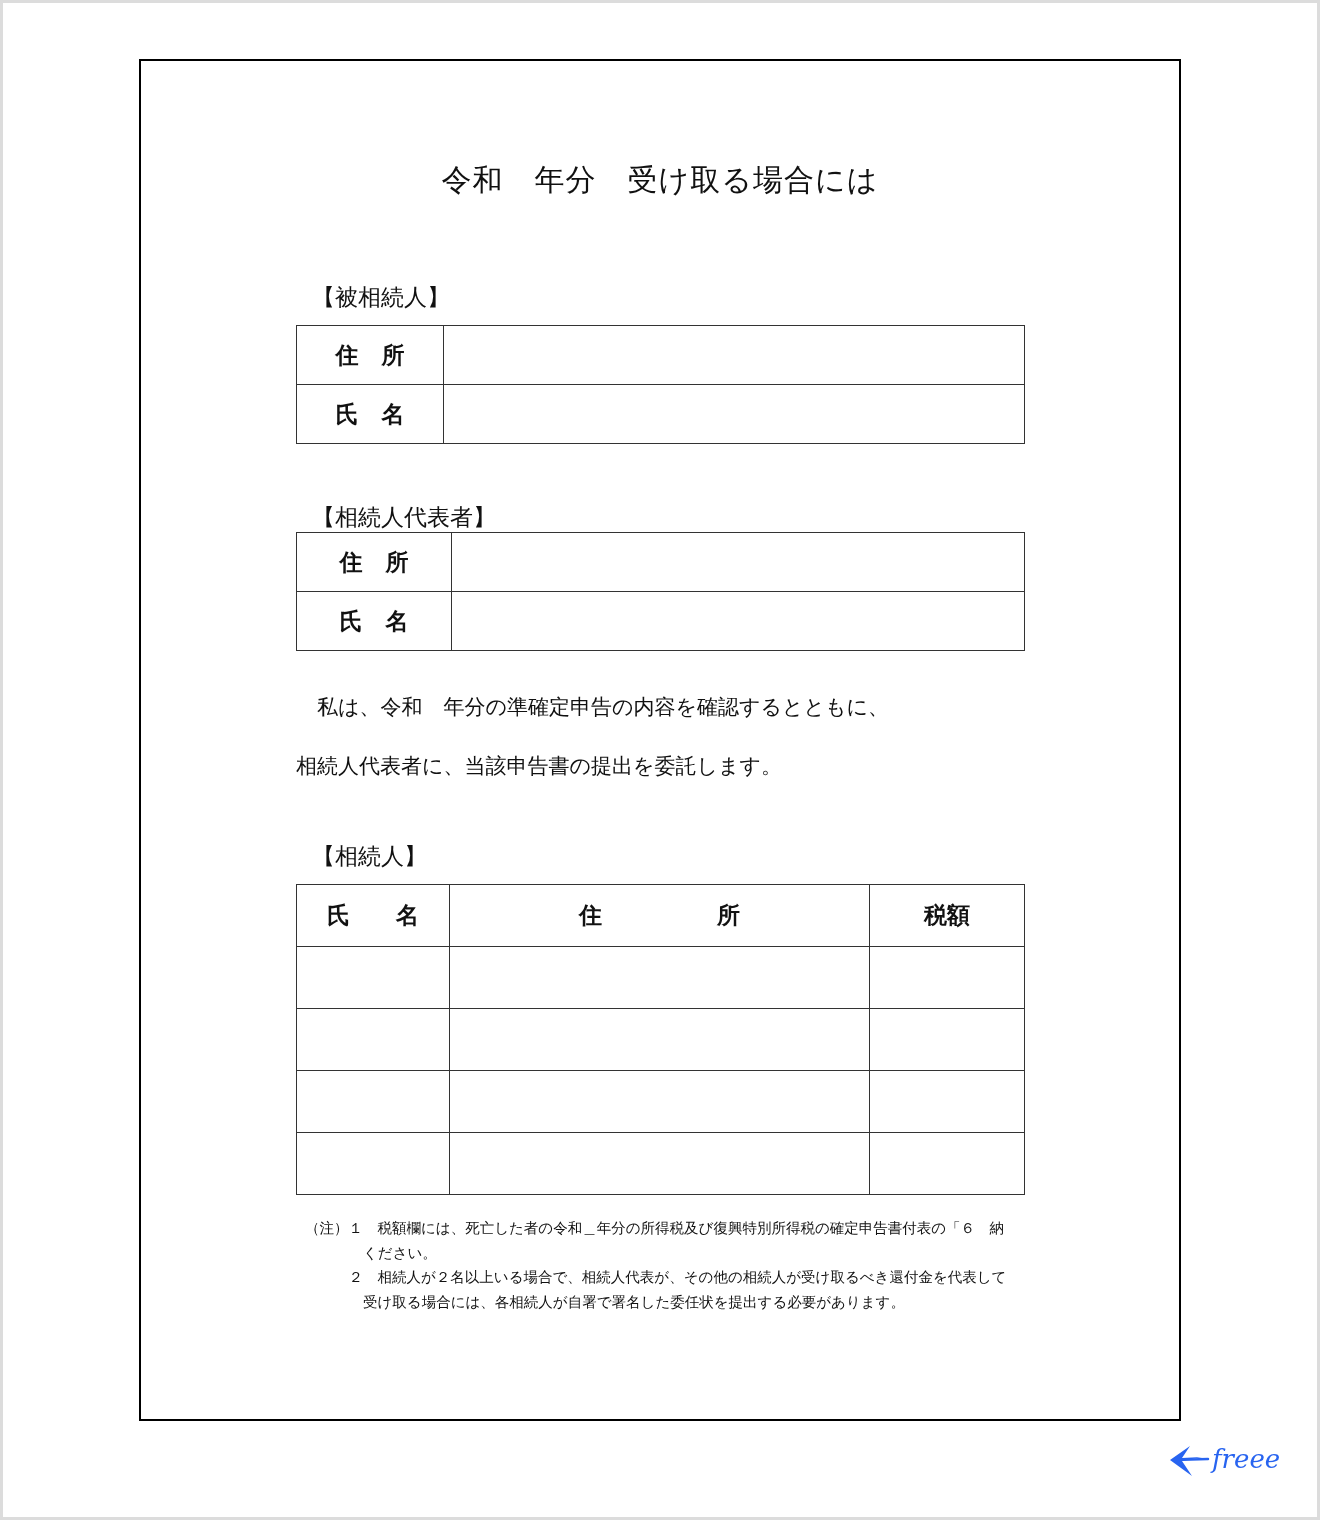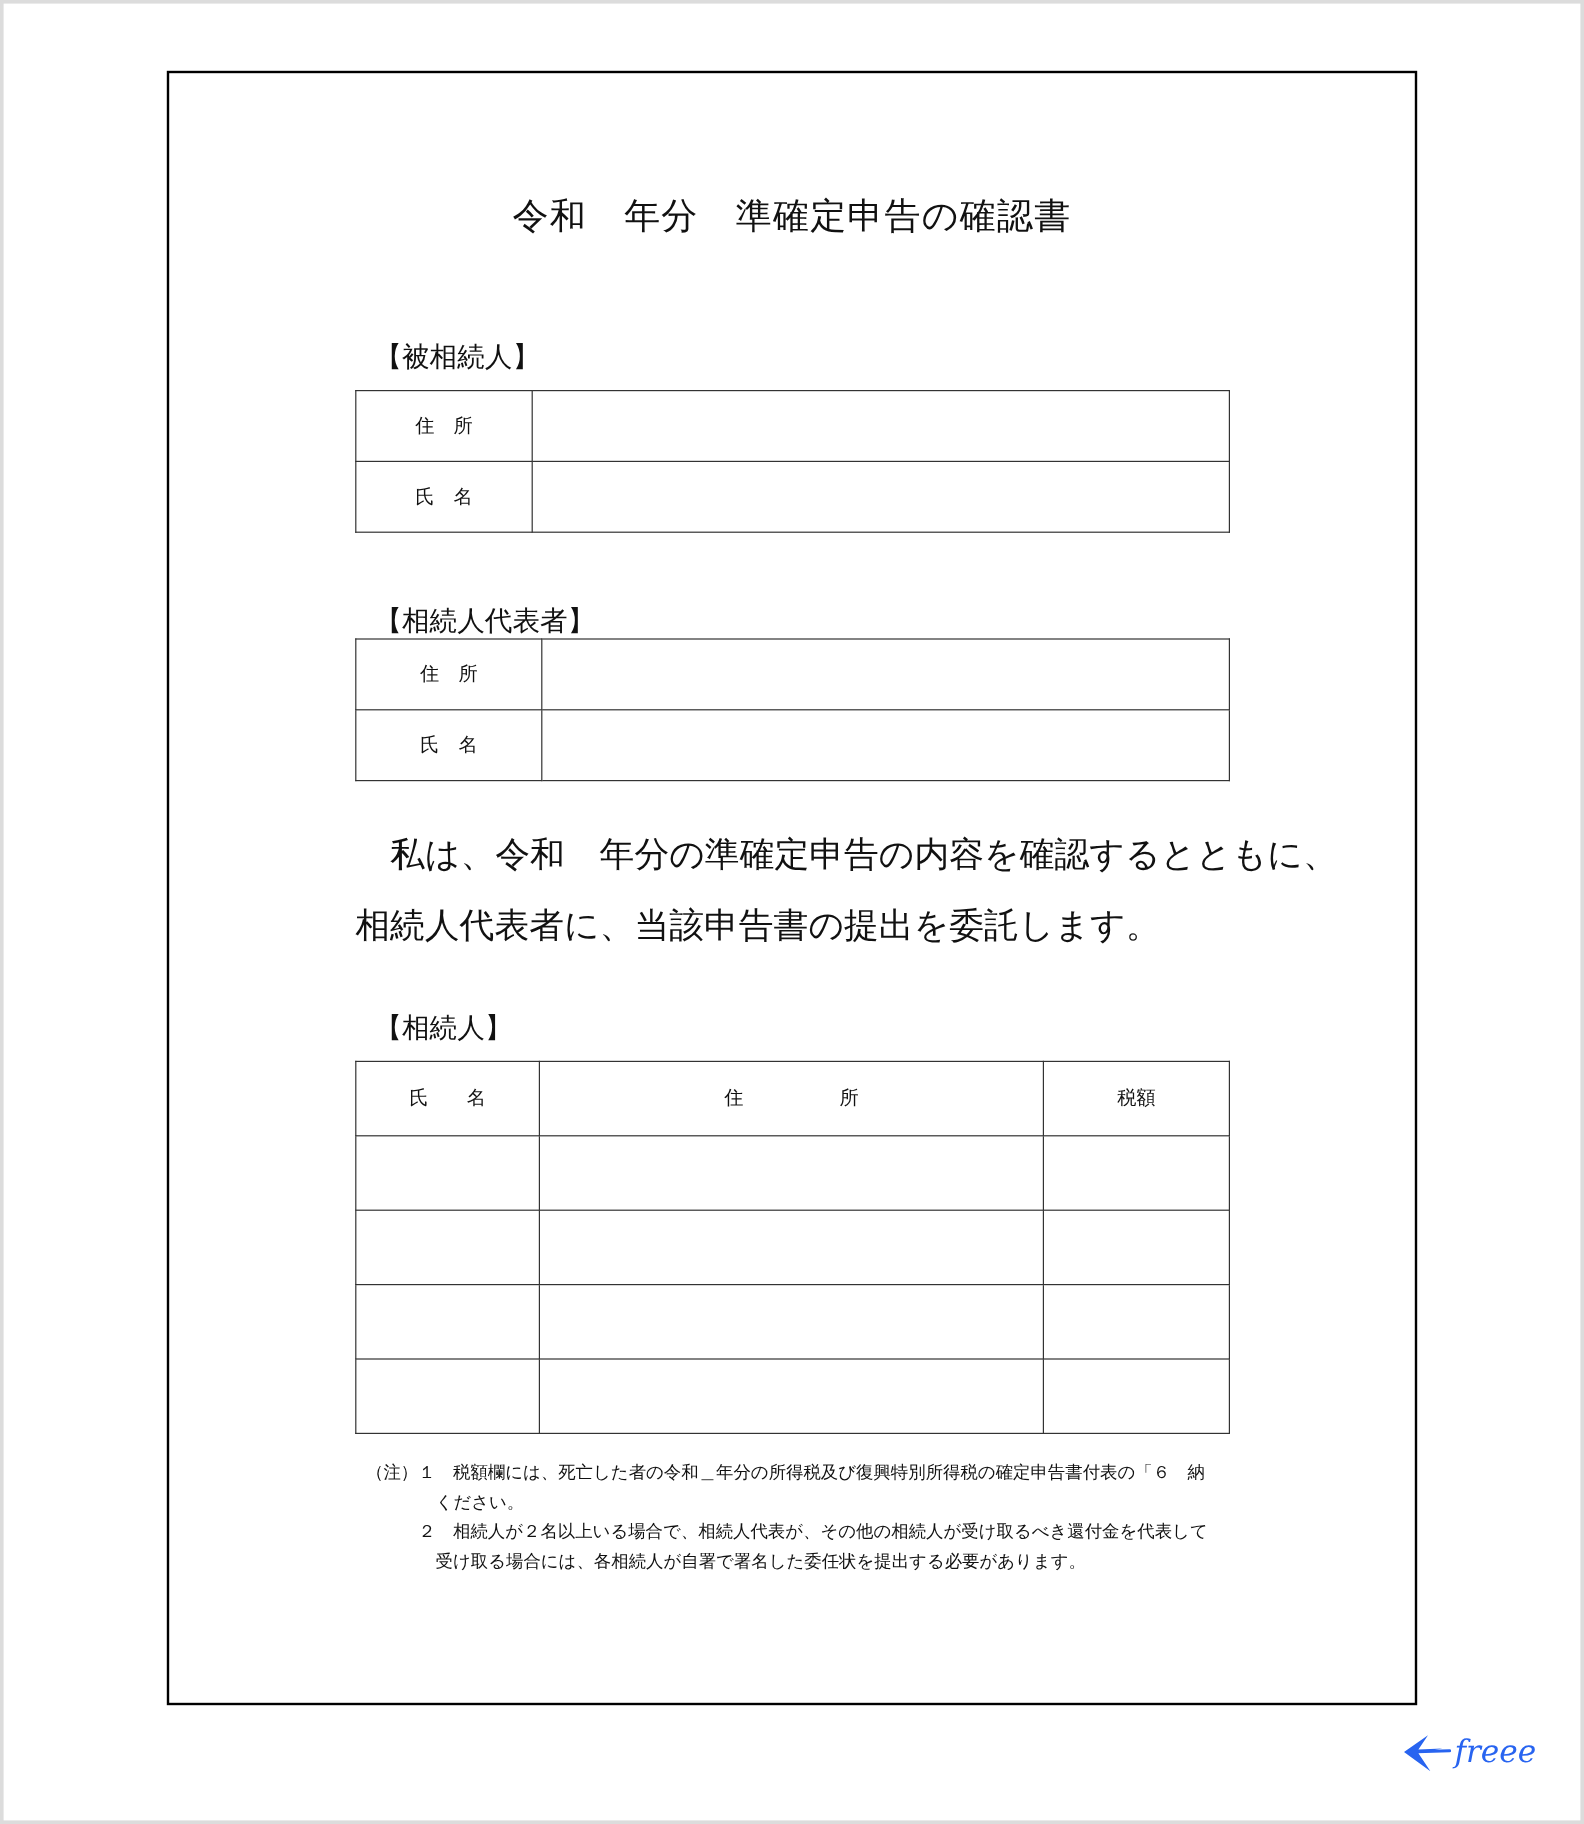--- a/index.html
+++ b/index.html
@@ -3,34 +3,34 @@
 <meta charset="utf-8">
 <style>
   html, body { margin:0; padding:0; }
   body { width:1320px; height:1520px; background:#fff; position:relative; overflow:hidden;
          font-family:"DejaVu Serif","Liberation Serif",serif; color:#111; }
   .outer { position:absolute; left:0; top:0; width:1314px; height:1514px; border:3px solid #dcdcdc; }
   .doc { position:absolute; left:139px; top:59px; width:1038px; height:1358px; border:2px solid #000; }
   .title { position:absolute; left:0; width:100%; top:160px; text-align:center; font-size:30px; letter-spacing:1px; white-space:pre; }
   .section-label { position:absolute; left:312px; font-size:23px; }
   table.form { position:absolute; left:296px; width:729px; border-collapse:collapse; }
-  table.form td, table.form th { border:1px solid #333; font-weight:normal; font-size:16px; padding:0; }
+  table.form td, table.form th { border:1px solid #333; font-weight:bold; font-size:23px; padding:0; }
   .lbl { text-align:center; white-space:pre; }
-  .para { position:absolute; left:296px; font-size:29px; white-space:pre;text-align:center; }
+  .para { position:absolute; left:296px; font-size:21px; white-space:pre;text-align:center; }
   .notes { position:absolute; left:305px; top:1216px; font-size:14.5px; line-height:24.5px; }
   .note-line { white-space:pre; }
   .logo { position:absolute; left:1168px; top:1440px; width:120px; height:40px; }
 </style>
 </head>
 <body>
 
 <div class="outer"></div>
 <div class="doc"></div>
 
-<div class="title">令和　年分　準確定申告の確認書</div>
+<div class="title">令和　年分　受け取る場合には</div>
 
 <div class="section-label" style="top:282px;">【被相続人】</div>
 <table class="form" style="top:325px;">
   <tbody>
       <tr style="height:59px;">
     <td class="lbl" style="width:146px;">住　所</td>
     <td></td>
   </tr>
   <tr style="height:59px;">
     <td class="lbl">氏　名</td>

